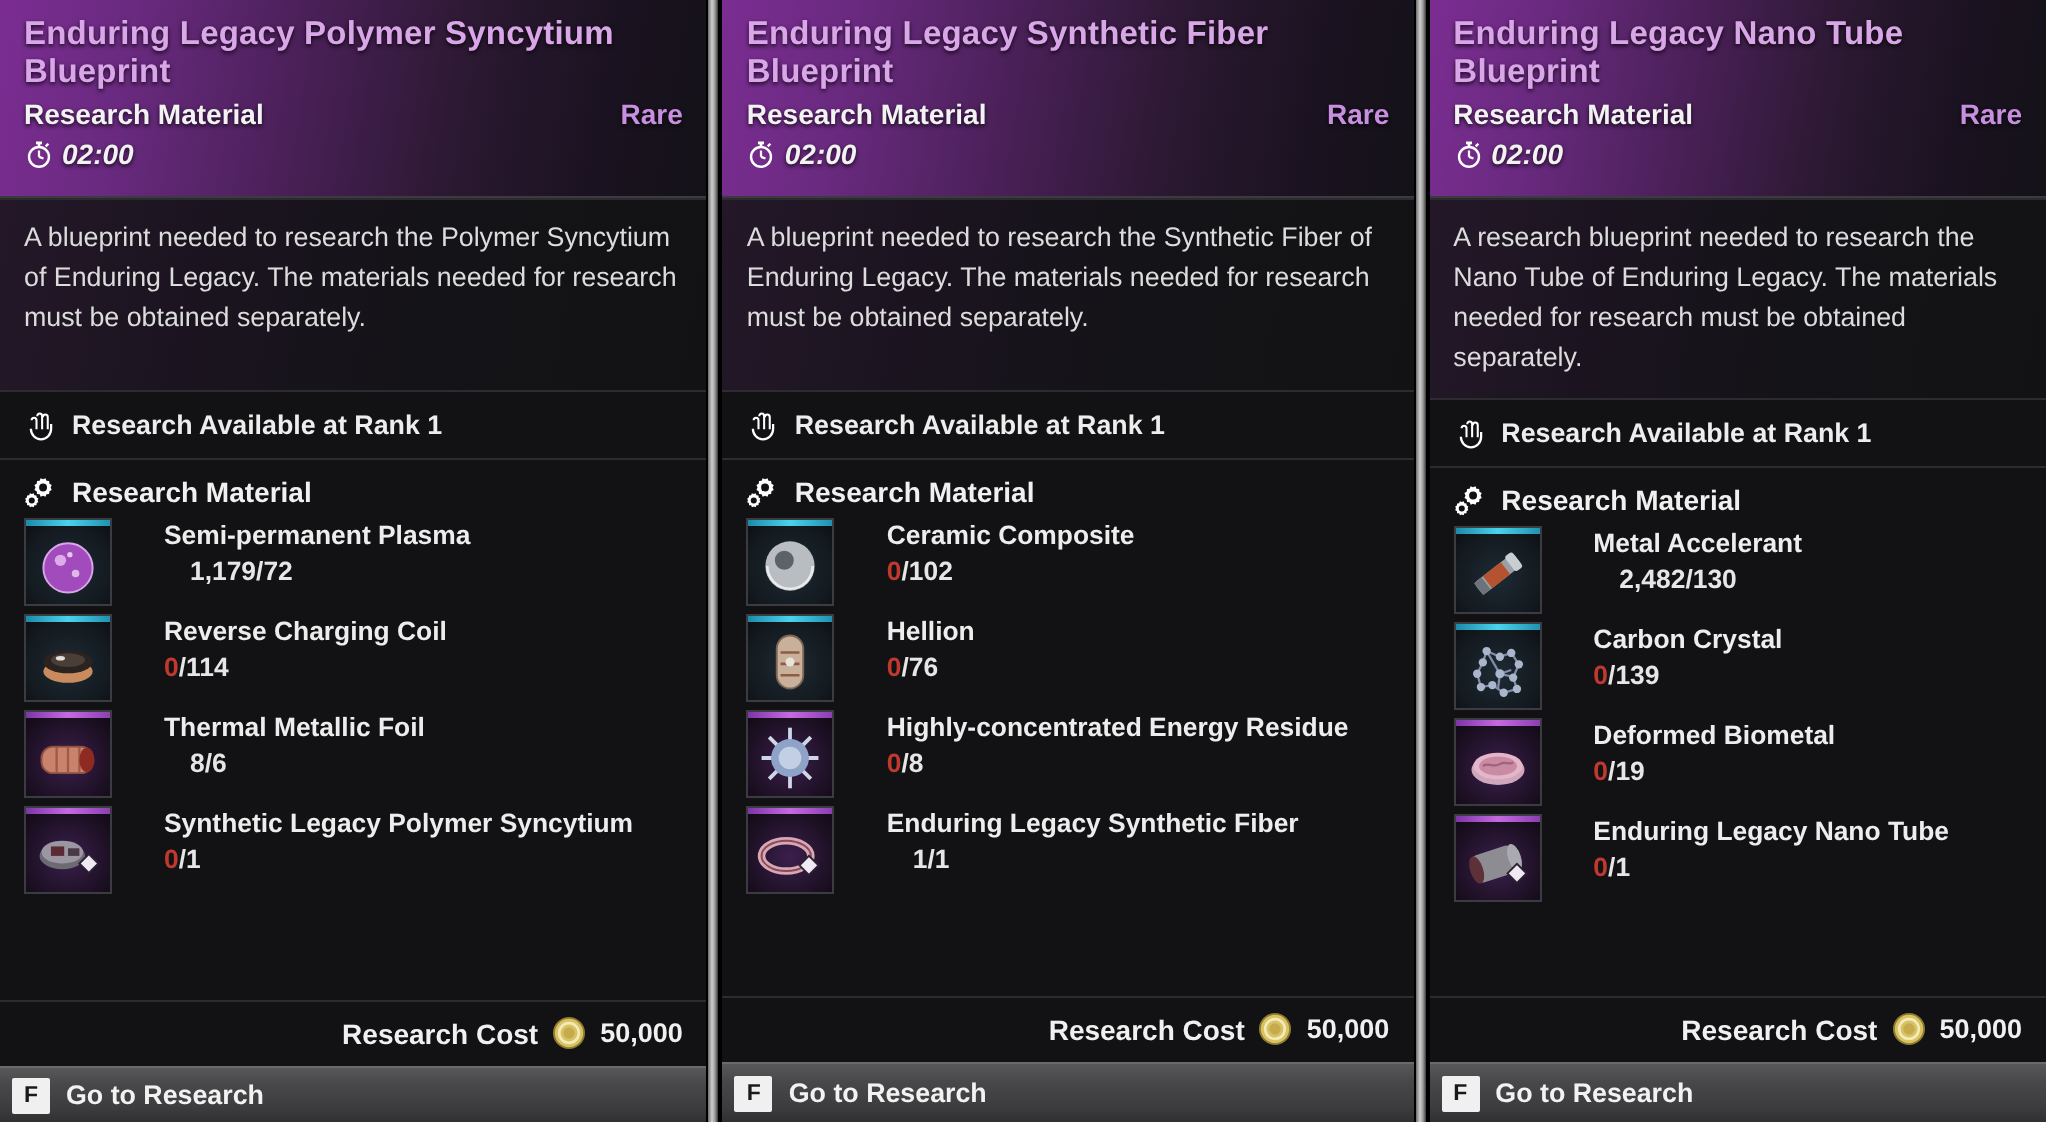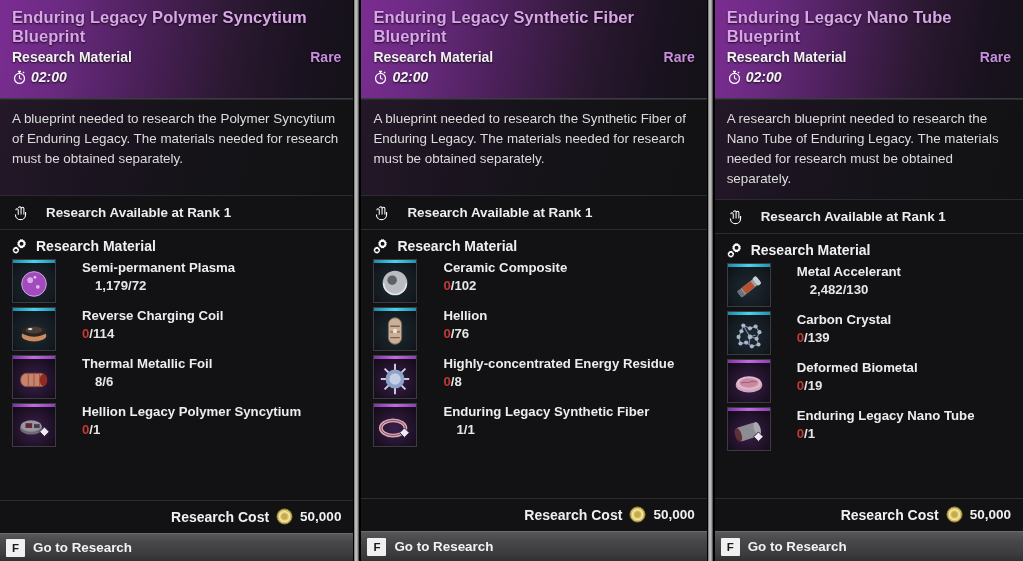--- a/index.html
+++ b/index.html
@@ -92,21 +92,21 @@
     color: #dcdcdc;
     font-size: 13.4px;
     line-height: 20px;
     border-bottom: 1px solid #2c2c30;
     min-height: 96px;
     background: linear-gradient(100deg,#241828 0%, #1b1420 28%, #141317 60%, #121214 100%);
   }
 
   
   .p-rank {
-    display:flex; align-items:center; gap:18px;
+    display:flex; align-items:center; gap:8px;
     padding: 8px 12px 8px 13px;
     border-bottom: 1px solid #2c2c30;
     background:#121214;
   }
   .rank-text { color:#ededed; font-size:13.4px; font-weight:700; }
   .icon-rank { width:15px; height:17px; display:block; }
 
   
   .p-mats {
     flex: 1 1 auto;
@@ -306,21 +306,21 @@
               <svg viewBox="0 0 40 38">
                 <ellipse cx="17" cy="20" rx="12" ry="7" fill="#6d6a74"></ellipse>
                 <ellipse cx="17" cy="18" rx="11" ry="6" fill="#9a96a2"></ellipse>
                 <rect x="11" y="15" width="7" height="5" fill="#5b2a33"></rect>
                 <rect x="20" y="16" width="6" height="4" fill="#4a3a46"></rect>
                 <path d="M26 24l5-5 5 5-5 5z" fill="#efe9f5" stroke="#2a2230" stroke-width="1"></path>
               </svg>
             </div>
           </div>
         <div class="mat-info">
-          <div class="mat-name">Hellion Legacy Polymer Syncytium</div>
+          <div class="mat-name">Synthetic Legacy Polymer Syncytium</div>
           <div class="mat-qty"><span class="have-zero">0</span>/<span>1</span></div>
         </div>
       </div>
     </div>
 
     <div class="p-cost">
       <span class="cost-label">Research Cost</span>
       <span>
         <svg class="icon-coin" viewBox="0 0 18 18">
             <circle cx="9" cy="9" r="8" fill="#d8c264" stroke="#8d7a2c" stroke-width="1"></circle>

